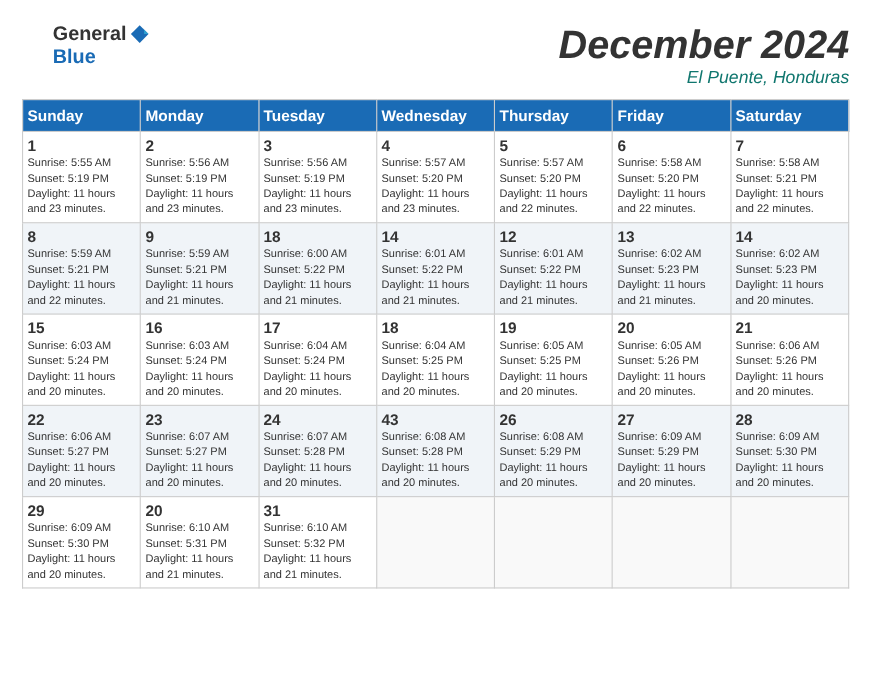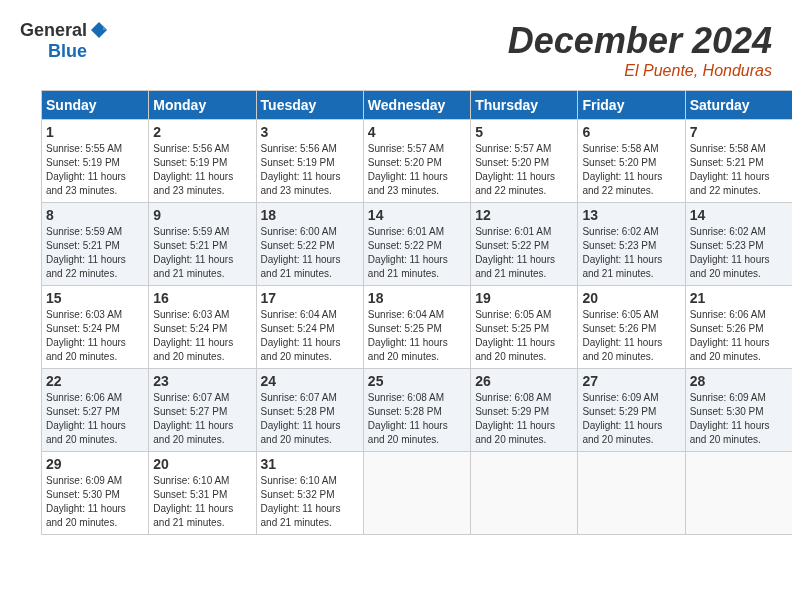--- a/index.html
+++ b/index.html
@@ -16,20 +16,22 @@
       align-items: flex-start;
       margin-bottom: 10px;
     }
     .logo {
       display: flex;
       flex-direction: column;
       align-items: flex-start;
     }
     .logo-text {
       display: flex;
+      align-items: center;
+      margin-left: 28px;
     }
     .logo-general {
       font-size: 18px;
       font-weight: bold;
       color: #333;
     }
     .logo-blue {
       font-size: 18px;
       font-weight: bold;
       color: #1a6bb5;
@@ -44,27 +46,26 @@
       text-align: right;
       font-style: italic;
     }
     .month-title {
       font-size: 36px;
       font-weight: bold;
       color: #333;
     }
     .location {
       font-size: 16px;
-      color: #c2410c;
+      color: #0f766e;
       text-align: right;
     }
     .calendar {
       width: 100%;
       border-collapse: collapse;
-      margin-left: 21px;
     }
     .calendar th {
       background-color: #1a6bb5;
       color: white;
       padding: 6px 4px;
       text-align: left;
       font-size: 14px;
       border: 1px solid #ccc;
     }
     .calendar td {
@@ -224,21 +225,21 @@
         </td>
         <td>
           <span class="day-number">23</span>
           <div class="day-info">Sunrise: 6:07 AM<br>Sunset: 5:27 PM<br>Daylight: 11 hours and 20 minutes.</div>
         </td>
         <td>
           <span class="day-number">24</span>
           <div class="day-info">Sunrise: 6:07 AM<br>Sunset: 5:28 PM<br>Daylight: 11 hours and 20 minutes.</div>
         </td>
         <td>
-          <span class="day-number">25</span>
+          <span class="day-number">43</span>
           <div class="day-info">Sunrise: 6:08 AM<br>Sunset: 5:28 PM<br>Daylight: 11 hours and 20 minutes.</div>
         </td>
         <td>
           <span class="day-number">26</span>
           <div class="day-info">Sunrise: 6:08 AM<br>Sunset: 5:29 PM<br>Daylight: 11 hours and 20 minutes.</div>
         </td>
         <td>
           <span class="day-number">27</span>
           <div class="day-info">Sunrise: 6:09 AM<br>Sunset: 5:29 PM<br>Daylight: 11 hours and 20 minutes.</div>
         </td>

